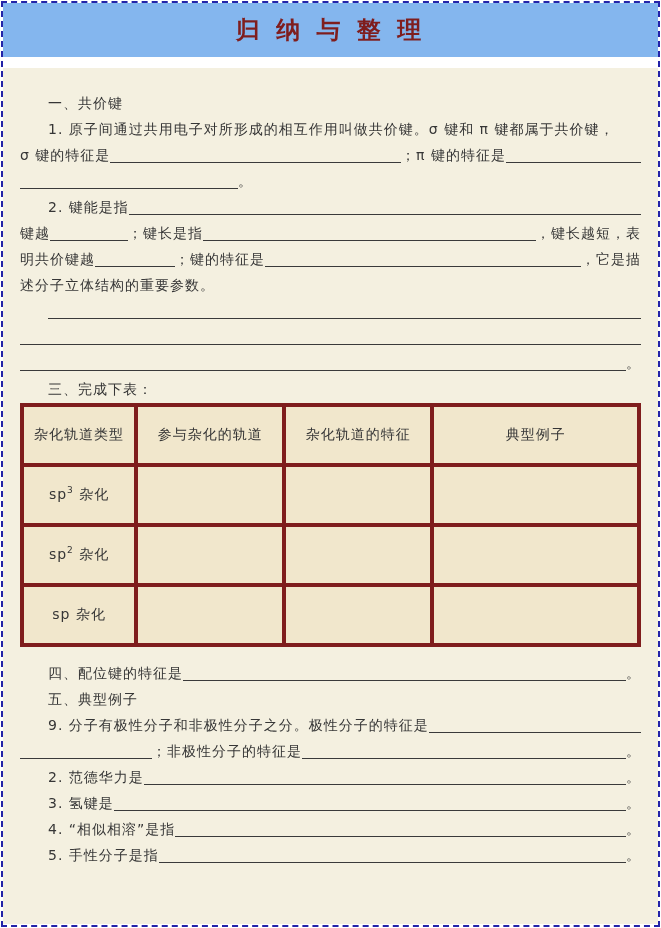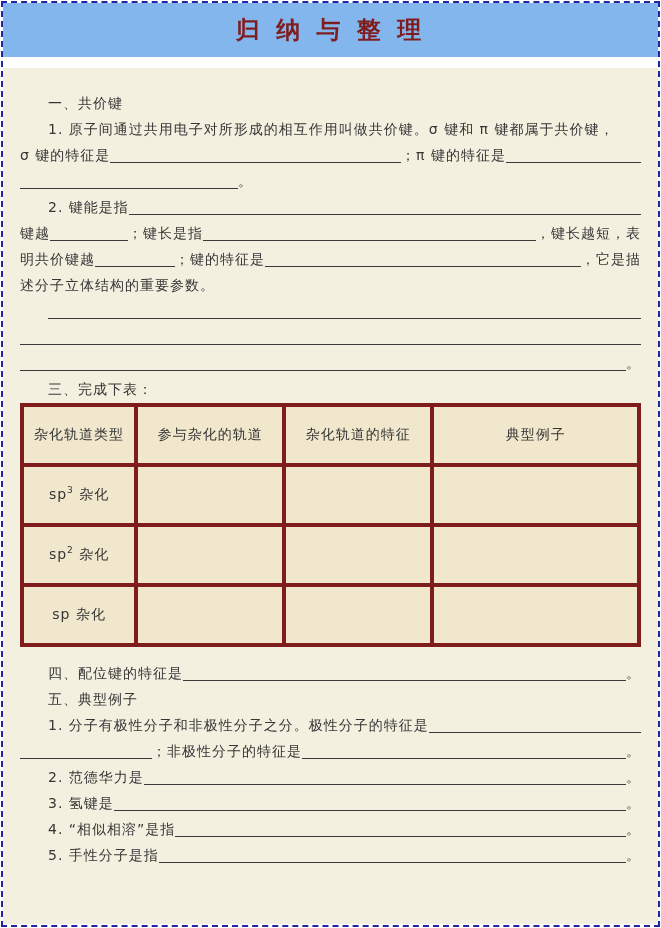--- a/index.html
+++ b/index.html
@@ -100,21 +100,21 @@
           <td></td>
           <td></td>
           <td></td>
         </tr>
       </tbody>
   </table>
 
   <div>
       <div class="line indent"><span class="txt">四、配位键的特征是</span><span class="blank grow"></span><span class="txt">。</span></div>
       <div class="line indent"><span class="txt">五、典型例子</span></div>
-      <div class="line indent"><span class="txt">1. 分子有极性分子和非极性分子之分。极性分子的特征是</span><span class="blank grow"></span></div>
+      <div class="line indent"><span class="txt">9. 分子有极性分子和非极性分子之分。极性分子的特征是</span><span class="blank grow"></span></div>
       <div class="line"><span class="blank" style="width: 132px;"></span><span class="txt">；非极性分子的特征是</span><span class="blank grow"></span><span class="txt">。</span></div>
       <div class="line indent"><span class="txt">2. 范德华力是</span><span class="blank grow"></span><span class="txt">。</span></div>
       <div class="line indent"><span class="txt">3. 氢键是</span><span class="blank grow"></span><span class="txt">。</span></div>
       <div class="line indent"><span class="txt">4. “相似相溶”是指</span><span class="blank grow"></span><span class="txt">。</span></div>
       <div class="line indent"><span class="txt">5. 手性分子是指</span><span class="blank grow"></span><span class="txt">。</span></div>
     </div>
 
 </div>
 
 </body></html>

